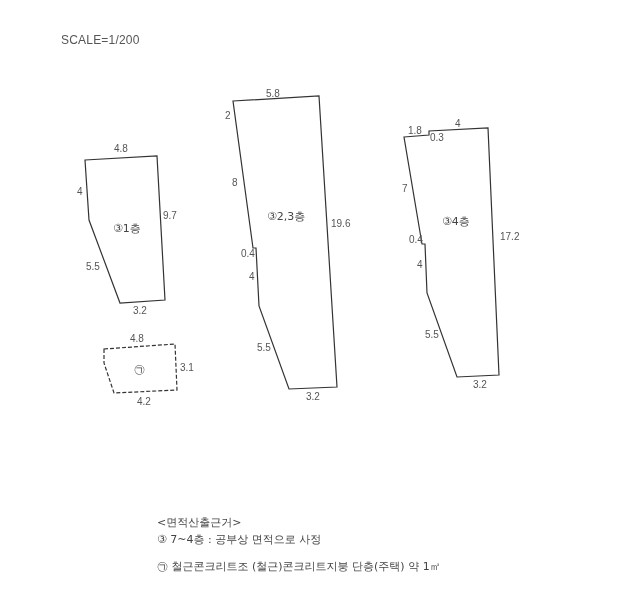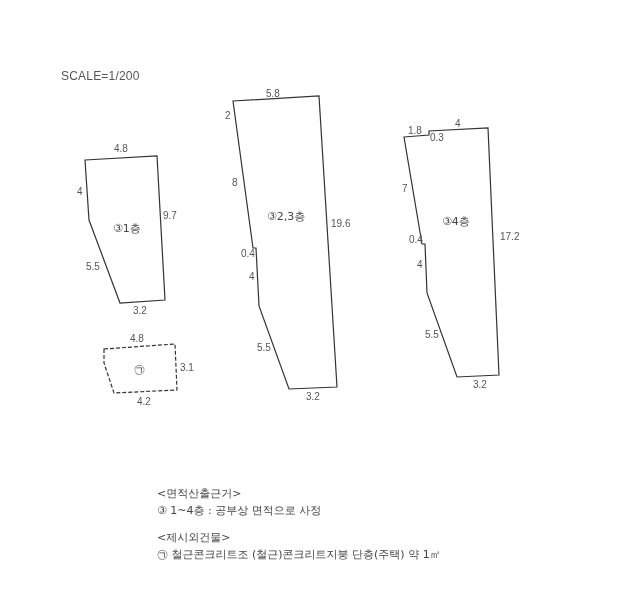--- a/index.html
+++ b/index.html
@@ -1,23 +1,23 @@
 <!DOCTYPE html>
 <html><head>
   <meta charset="utf-8">
   <style>
     html, body { margin: 0; padding: 0; background: #ffffff; }
     body { width: 622px; height: 600px; position: relative; overflow: hidden;
            font-family: "DejaVu Sans", "Liberation Sans", sans-serif; color: #444; }
     .scale { position: absolute; left: 61px; top: 33px; font-size: 12px; color: #555;
-             font-family: "Liberation Sans", sans-serif; letter-spacing: 0.2px; margin-top: 36px; }
+             font-family: "Liberation Sans", sans-serif; letter-spacing: 0.2px; }
     svg.plan { position: absolute; left: 0; top: 0; }
     svg text { font-family: "Liberation Sans", "DejaVu Sans", sans-serif; font-size: 10px; fill: #555; }
     svg text.lbl { font-size: 11px; fill: #444; font-family: "DejaVu Sans", sans-serif; }
-    .notes { position: absolute; left: 157px; top: 485px; font-size: 11px; color: #444; line-height: 17px;
+    .notes { position: absolute; left: 157px; top: 514px; font-size: 11px; color: #444; line-height: 17px;
              font-family: "DejaVu Sans", sans-serif; }
     .notes .gap { height: 10px; }
   </style>
 </head>
 <body>
 
 <div class="scale">SCALE=1/200</div>
 
 <svg class="plan" width="622" height="600" viewBox="0 0 622 600">
 
@@ -62,17 +62,16 @@
     <text x="417" y="268">4</text>
     <text x="500" y="240">17.2</text>
     <text x="425" y="338">5.5</text>
     <text x="473" y="388">3.2</text>
     <text class="lbl" x="442" y="225">③4층</text>
   </g>
 </svg>
 
 <div class="notes">
   <div>&lt;면적산출근거&gt;</div>
-  <div>③ 1~4층 : 공부상 면적으로 사정</div>
+  <div>③ 7~4층 : 공부상 면적으로 사정</div>
   <div class="gap"></div>
-  <div>&lt;제시외건물&gt;</div>
   <div>㉠ 철근콘크리트조 (철근)콘크리트지붕 단층(주택) 약 1㎡</div>
 </div>
 
 </body></html>

